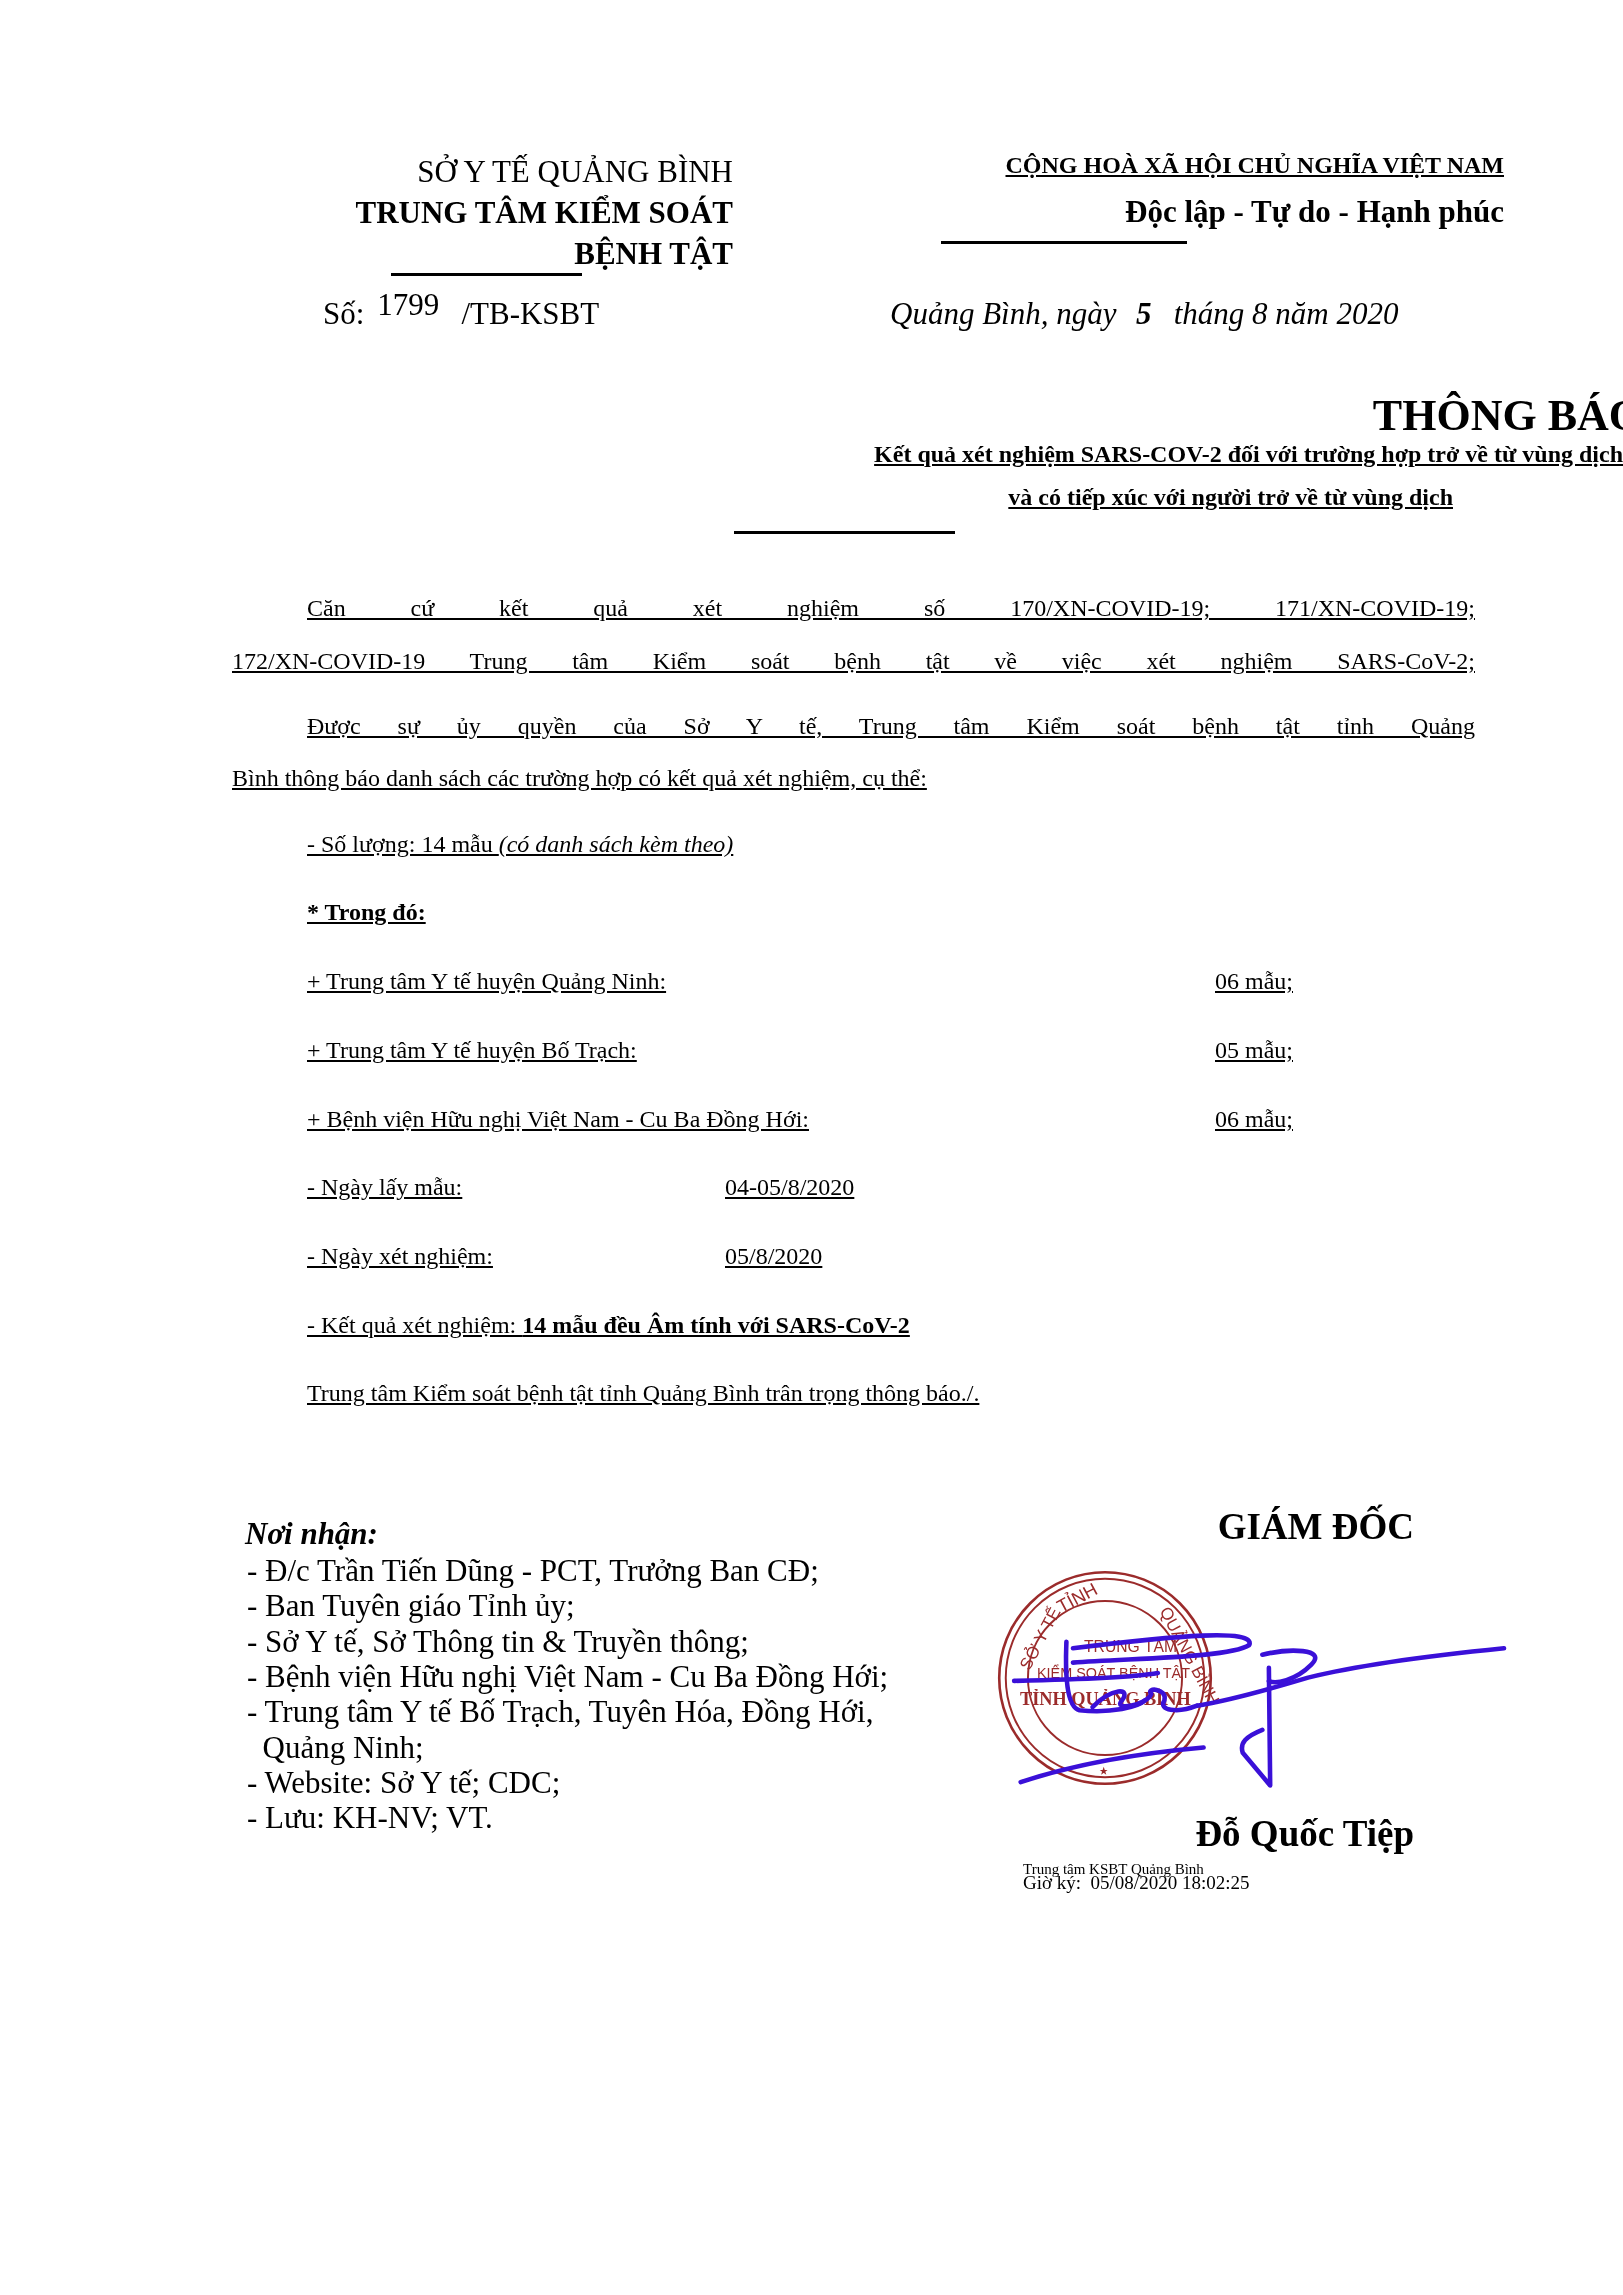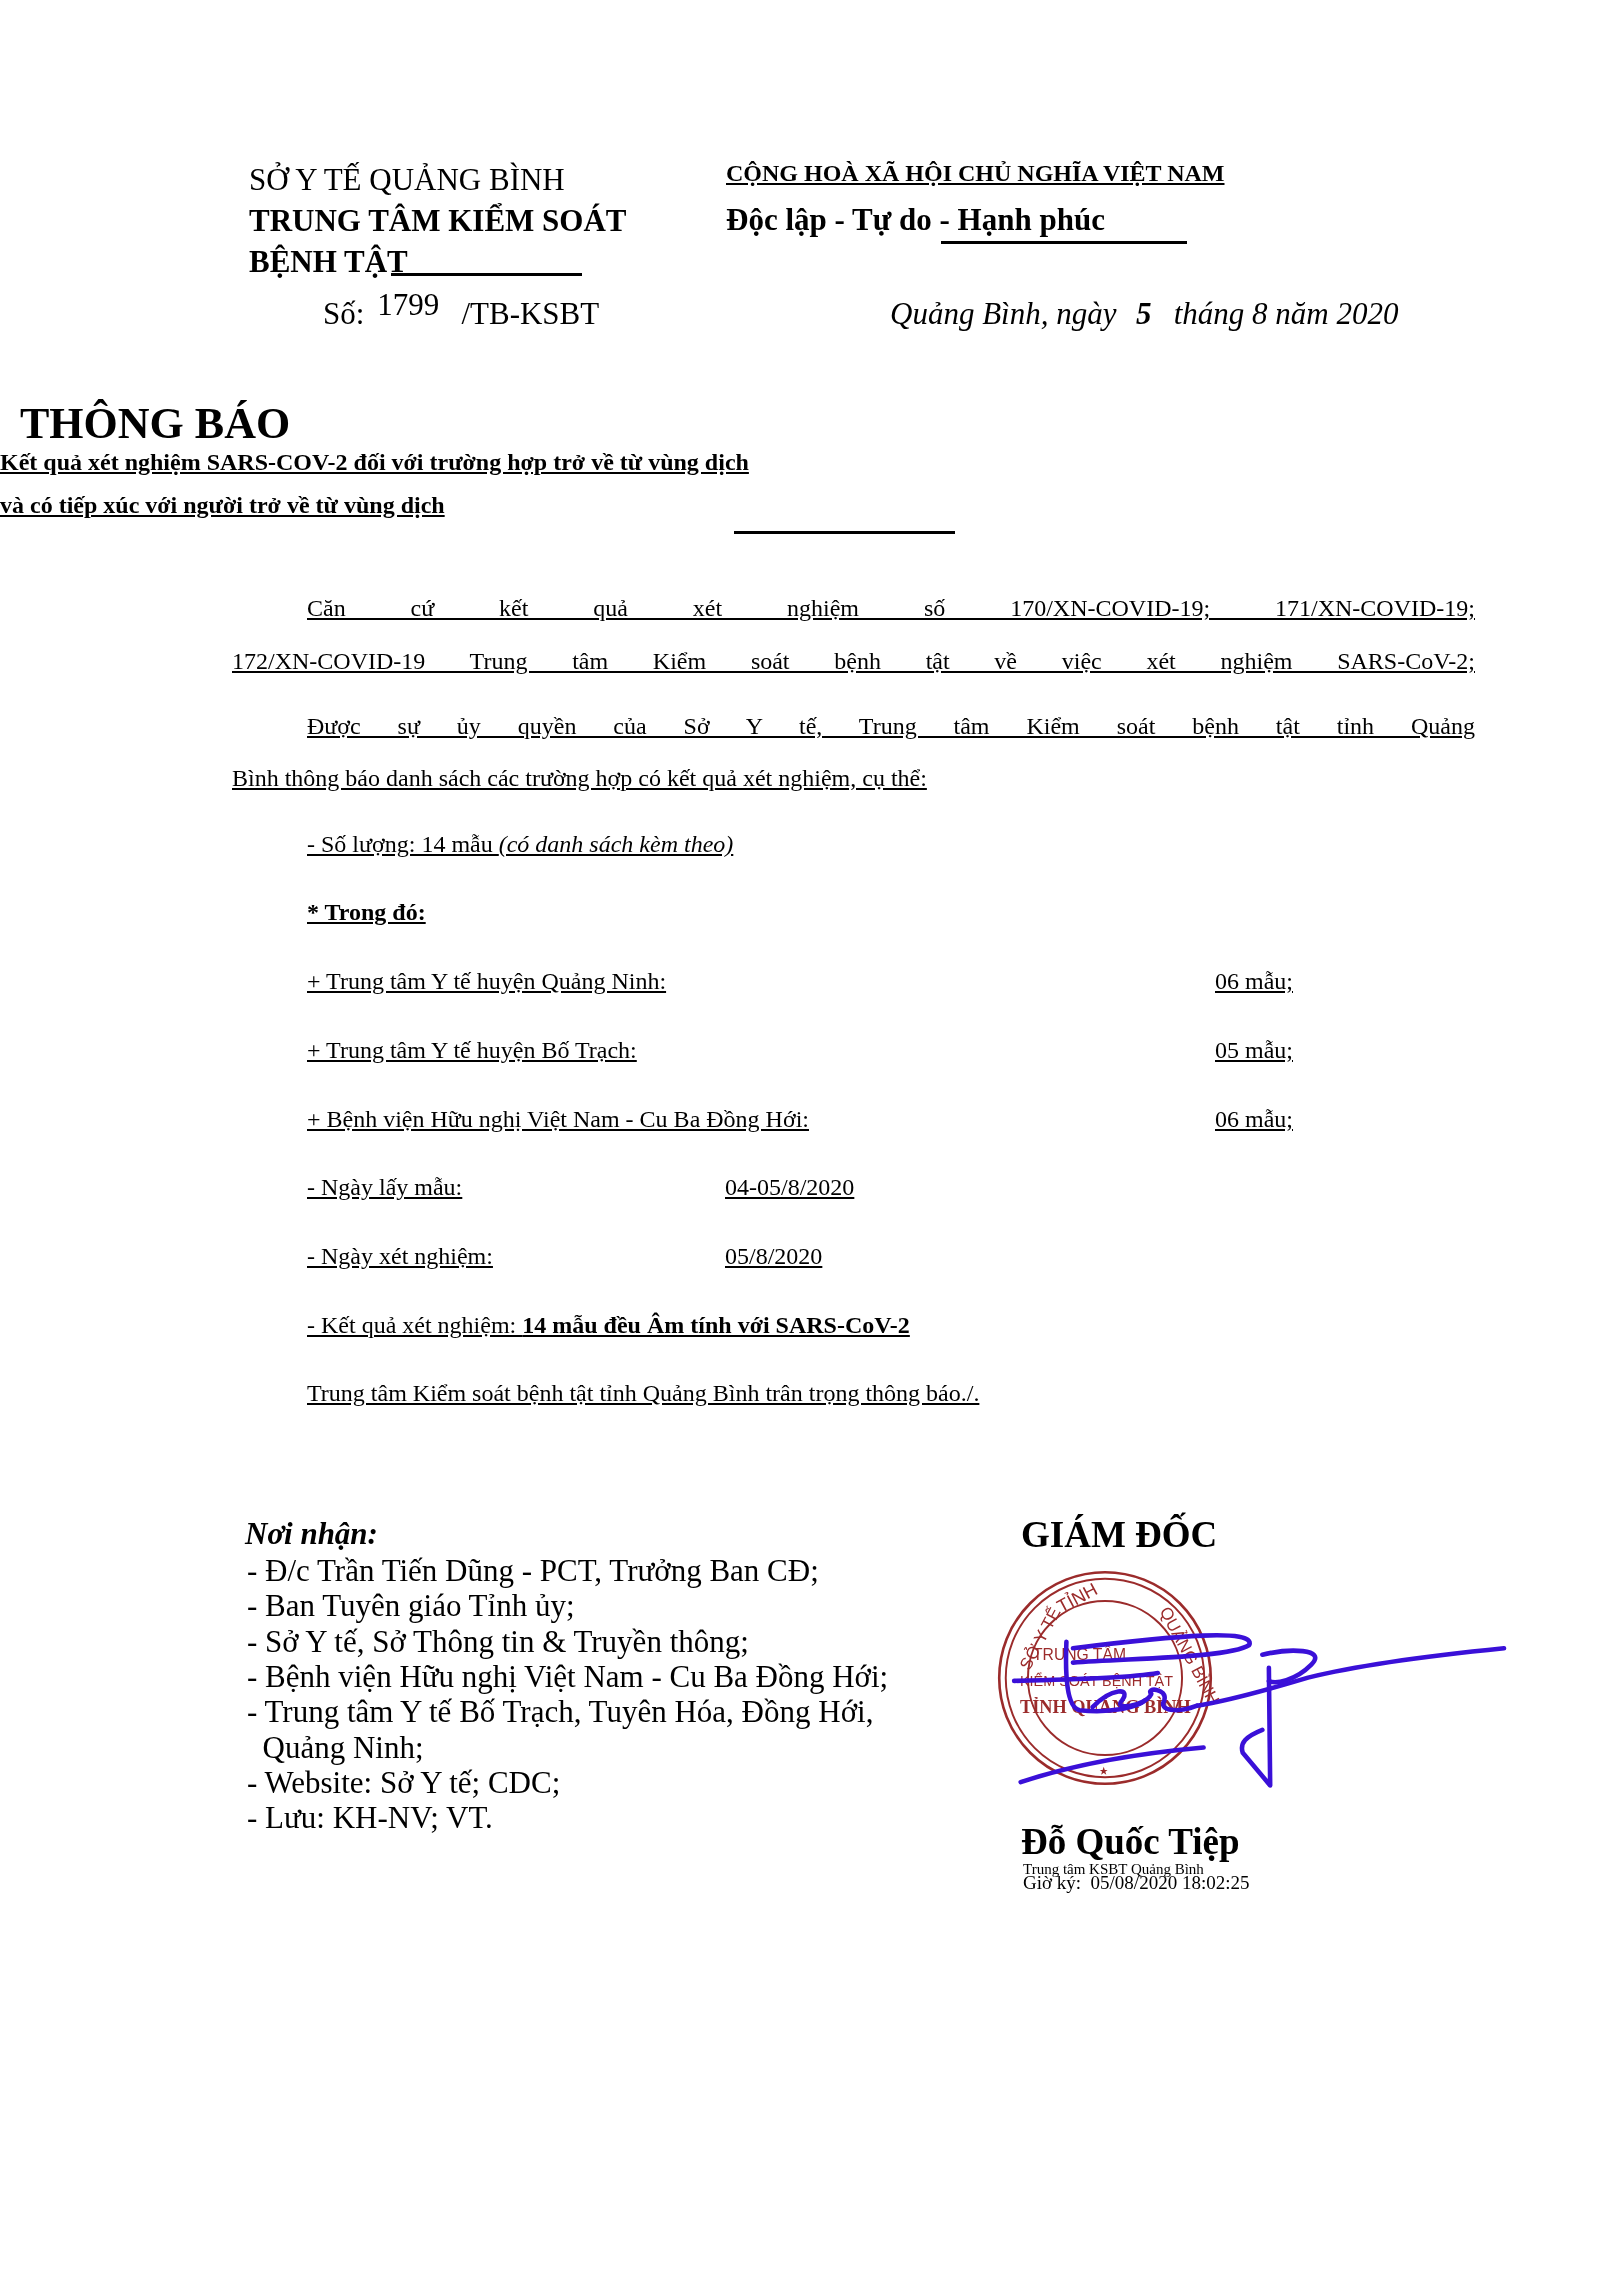--- a/index.html
+++ b/index.html
@@ -1,19 +1,19 @@
 <!DOCTYPE html>
 <html style="font-size:10.5px"><head>
 <meta charset="utf-8">
 <style>
   html, body { margin: 0; padding: 0; background: #ffffff; }
   body { width: 1623px; height: 2295px; position: relative; overflow: hidden;
          font-family: "Liberation Serif", "DejaVu Serif", serif; color: #000; }
   .abs { position: absolute; white-space: nowrap; }
-  .c { text-align: left; margin-top: 8px; }
+  .c { text-align: right; }
   .b { font-weight: bold; }
   .i { font-style: italic; }
   .f48 { font-size: 31px; }
   .f52 { font-size: 24px; text-decoration: underline; }
   .f56 { font-size: 37px; }
   .f66 { font-size: 44px; }
   .rule { position: absolute; height: 2.6px; background: #000; }
   .stamp-red { color: #9b2b2b; }
   svg { position: absolute; overflow: visible; }
 </style>

